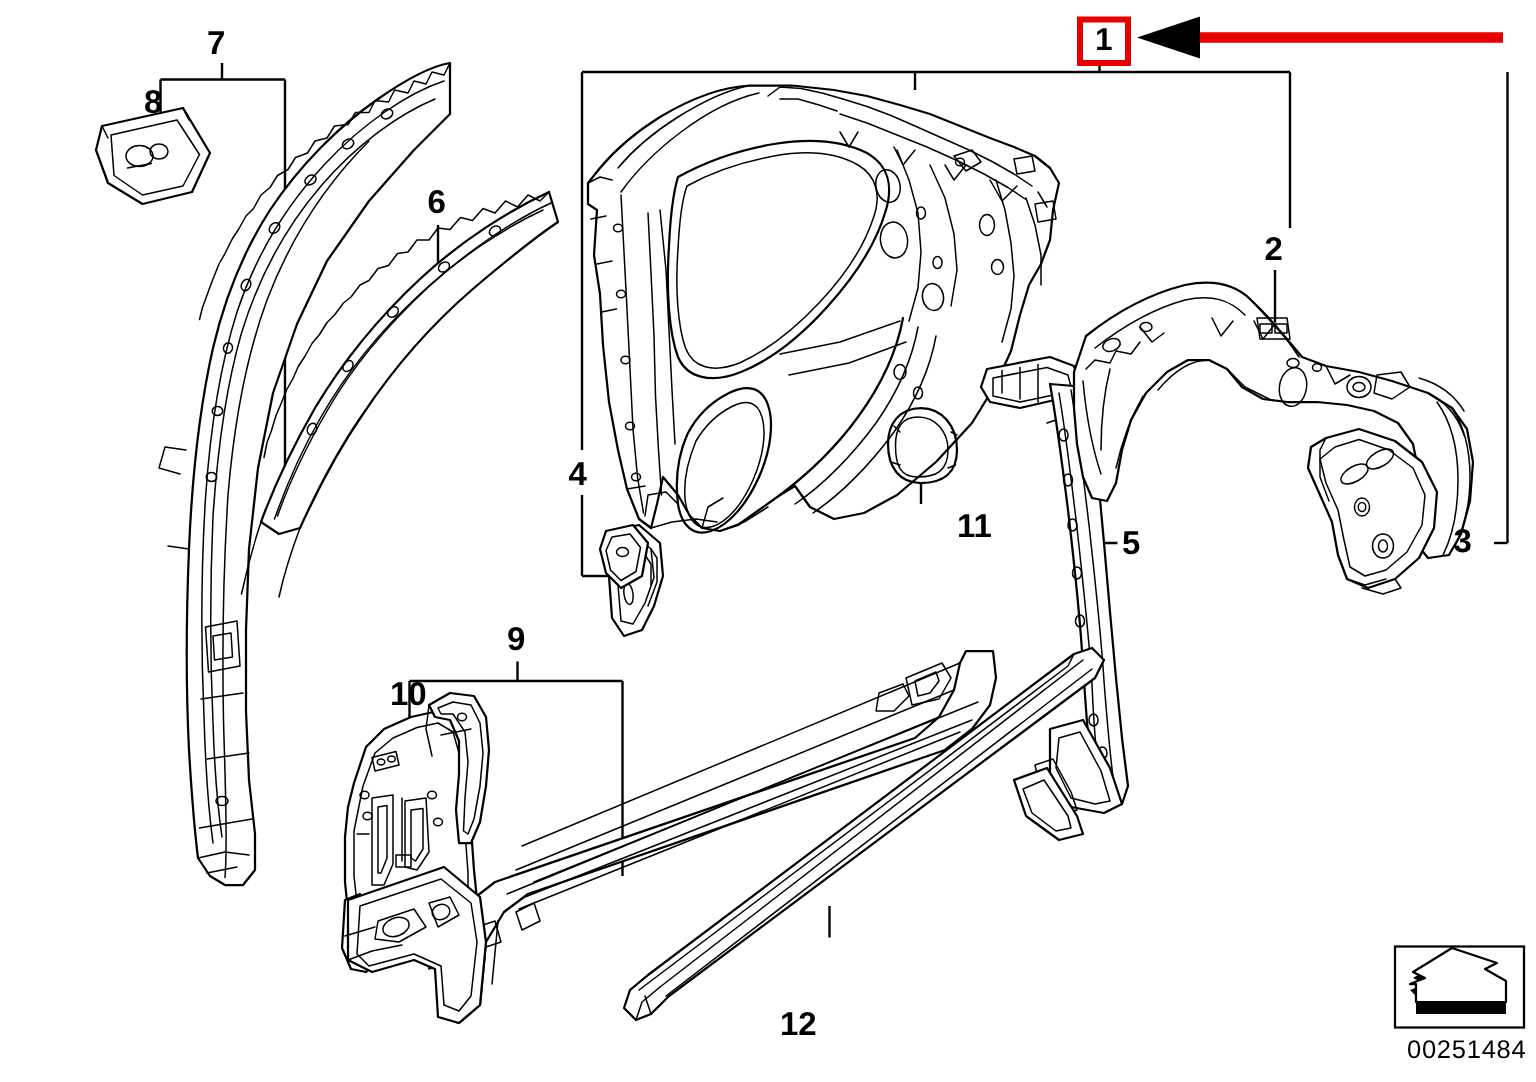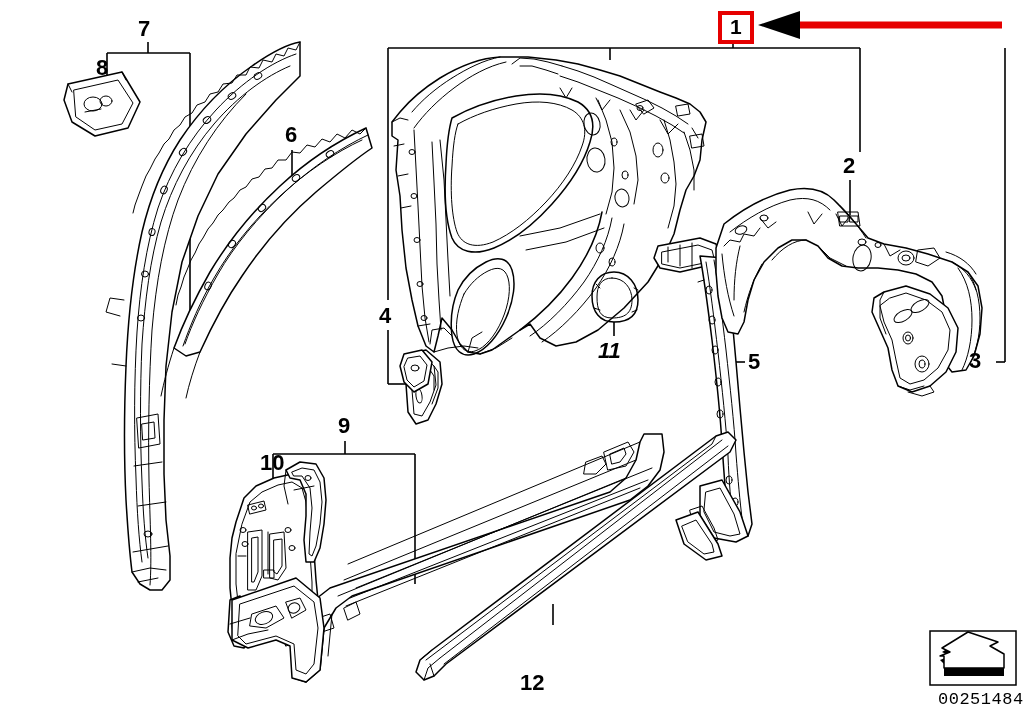--- a/index.html
+++ b/index.html
@@ -24,21 +24,21 @@
     font-size:21px;
     border:4px solid #e60000;
     background:#ffffff;
     padding:1px 8px 3px 8px;
     box-sizing:border-box;
     color:#000000;
   }
   #diagram-id{
     position:absolute;
     left:938px;top:690px;
-    font-family:Liberation Mono, monospace;
+    font-family:Liberation Sans, sans-serif;
     font-size:17px;
     letter-spacing:0.5px;
     color:#000000;
     white-space:nowrap;
   }
 </style>
 </head>
 <body>
 
 <div id="sheet">
@@ -542,21 +542,21 @@
   <div class="callout boxed" style="left:718px;top:11px;">1</div>
 
   <div class="callout" style="left:843px;top:155px;">2</div>
 
   <div class="callout" style="left:969px;top:350px;">3</div>
 
   <div class="callout" style="left:379px;top:305px;">4</div>
 
   <div class="callout" style="left:748px;top:351px;">5</div>
 
-  <div class="callout" style="left:598px;top:340px;font-style:italic;">11</div>
+  <div class="callout" style="left:638px;top:340px;">11</div>
 
   <div class="callout" style="left:338px;top:415px;">9</div>
 
   <div class="callout" style="left:260px;top:452px;">10</div>
 
   <div class="callout" style="left:520px;top:628px;margin-top:44px;">12</div>
 
   <div id="diagram-id">00251484</div>
 
 </div>

